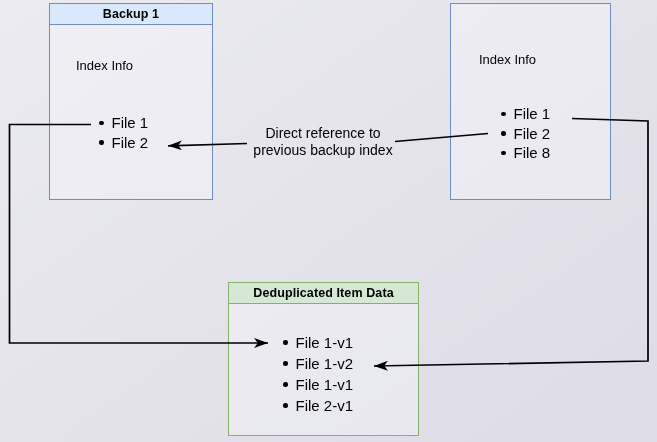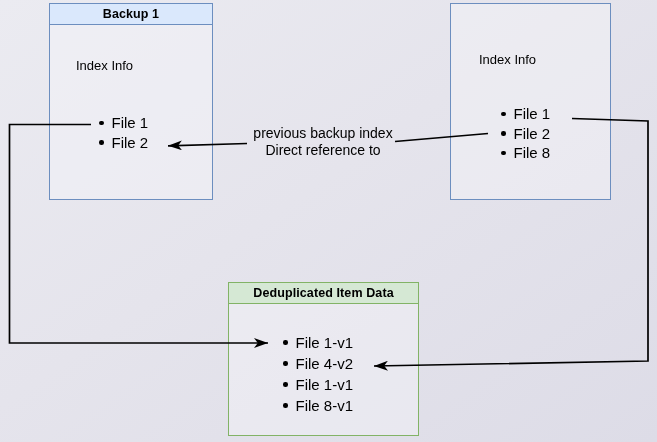--- a/index.html
+++ b/index.html
@@ -136,31 +136,31 @@
 
   <div class="node green dd" style="left:228px; top:282px; width:191px; height:154px;">
     <div class="node-header">Deduplicated Item Data</div>
     <ul class="items" style="left:54px; top:49px;">
       <li>
         <span class="dot"></span>
         <span>File 1-v1</span>
       </li>
       <li>
         <span class="dot"></span>
-        <span>File 4-v2</span>
+        <span>File 1-v2</span>
       </li>
       <li>
         <span class="dot"></span>
         <span>File 1-v1</span>
       </li>
       <li>
         <span class="dot"></span>
-        <span>File 8-v1</span>
+        <span>File 2-v1</span>
       </li>
     </ul>
   </div>
 
   <div class="edge-label">
+    <div>Direct reference to</div>
     <div>previous backup index</div>
-    <div>Direct reference to</div>
   </div>
 
 </div>
 
 </body></html>

